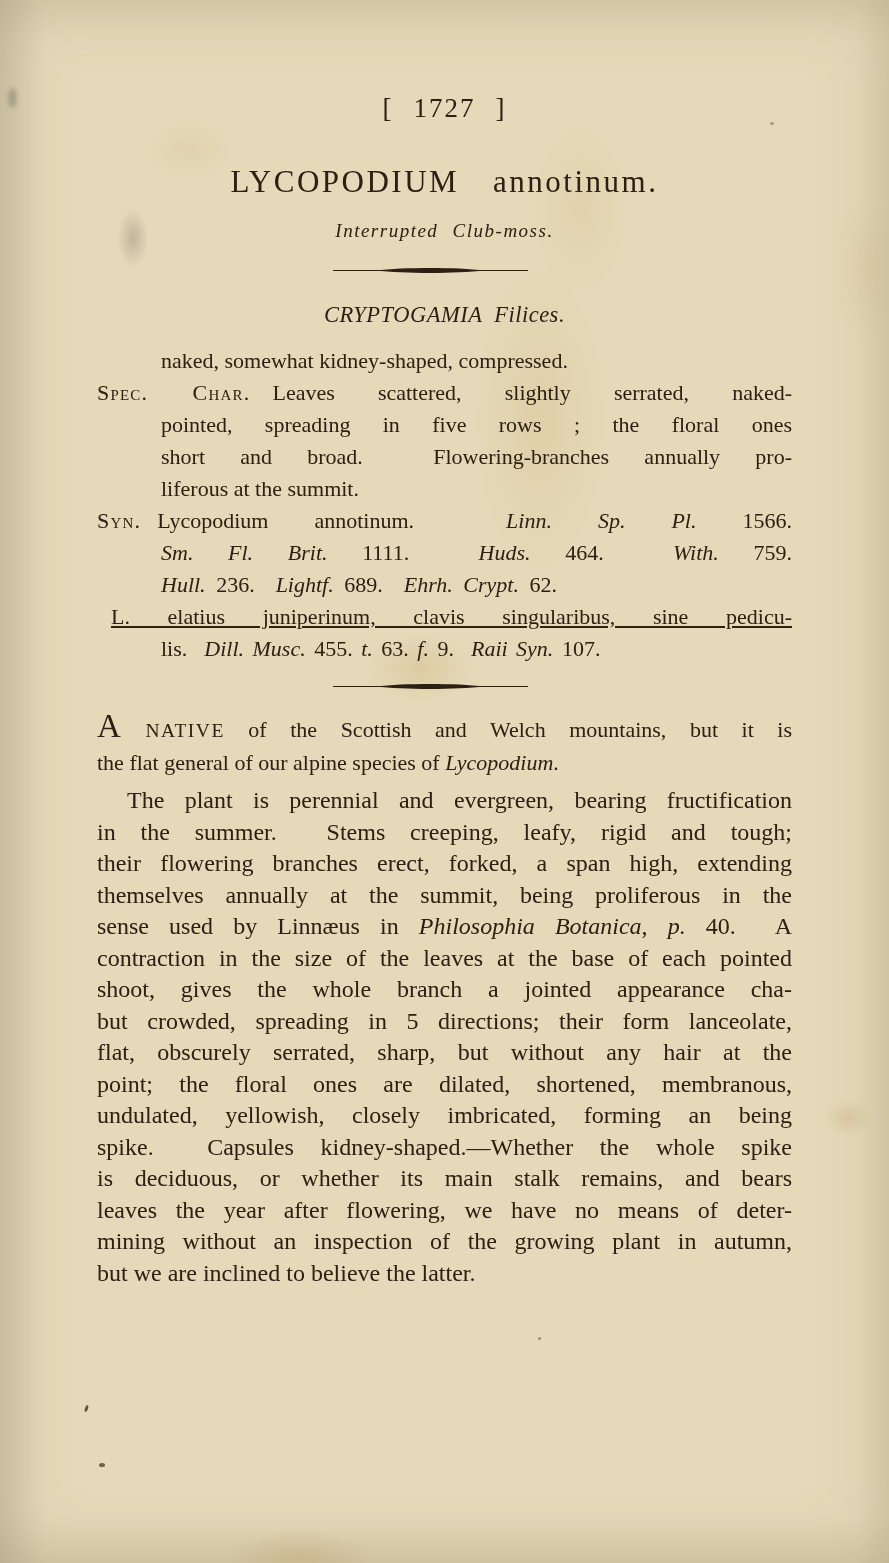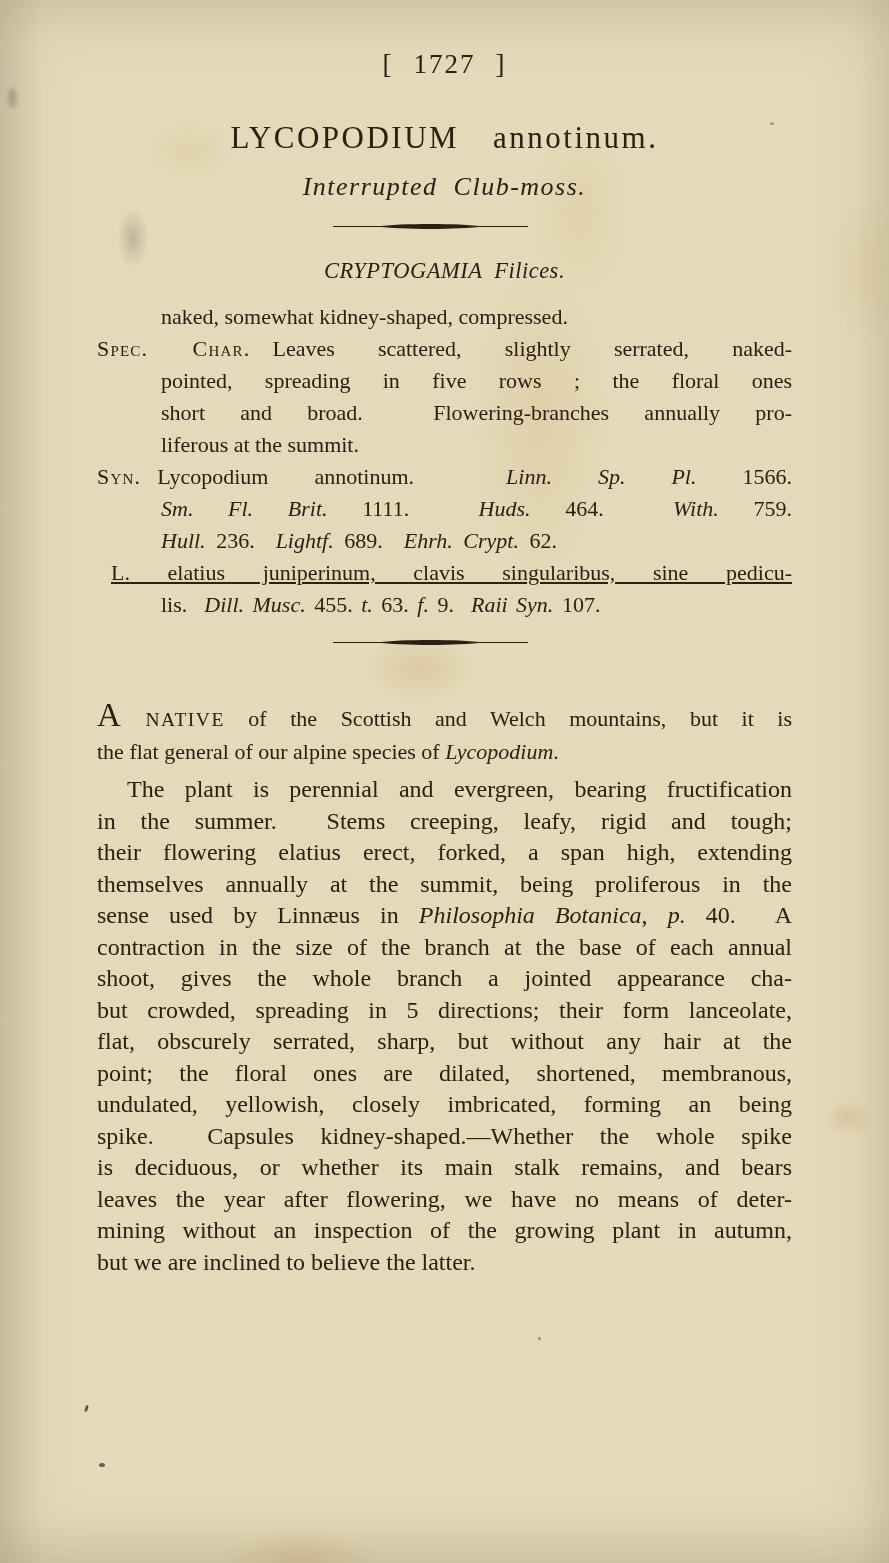--- a/index.html
+++ b/index.html
@@ -19,47 +19,47 @@
       radial-gradient(ellipse 60px 40px at 190px 150px, rgba(200,168,105,0.14), transparent 70%),
       linear-gradient(90deg, rgba(145,135,112,0.22), transparent 45px),
       linear-gradient(270deg, rgba(168,152,118,0.14), transparent 32px),
       linear-gradient(0deg, rgba(168,152,118,0.16), transparent 48px),
       linear-gradient(180deg, rgba(168,152,118,0.10), transparent 40px),
       var(--paper,#e4d9b8);
     box-shadow: inset 0 0 70px rgba(120,105,75,0.22);
   }
 
   .content { padding:48px 0 0 97px; width:695px; }
-  .centered { text-align:center; width:695px; }
+  .centered { text-align:center; width:695px;margin-top:44px; }
 
   .pagenum { font-size:27px; line-height:32px; letter-spacing:2px; }
   .pagenum .num { margin:0 20px; }
 
   .main-title { margin-top:40px; font-size:31px; line-height:36px; letter-spacing:2.5px; }
   .main-title .genus { margin-right:34px; }
 
-  .common-name { margin-top:14px; font-size:26px; line-height:34px; font-style:italic; letter-spacing:1.5px; word-spacing:8px; }
+  .common-name { margin-top:14px; font-size:19px; line-height:34px; font-style:italic; letter-spacing:1.5px; word-spacing:8px; }
 
   .rule { display:block; margin-top:18px; margin-left:236px; }
   .rule2 { margin-top:17px; }
 
   .classification { margin-top:26px; font-size:22.5px; line-height:28px; font-style:italic; letter-spacing:0.5px; word-spacing:6px;text-align:center; }
 
   .sections { margin-top:16px; font-size:22px; line-height:32px; }
   .tl { text-align:justify; text-align-last:justify; white-space:normal; }
   .tl.noj { text-align:right; text-align-last:left; }
   .ind { padding-left:64px; }
   .ind-sm { padding-left:14px;text-decoration:underline; }
   .ws { word-spacing:5px; }
   .ws2 { word-spacing:3px; }
   .label { font-variant:small-caps; letter-spacing:1.2px; margin-right:22px; }
   .label-syn { margin-right:16px; }
   .it { font-style:italic; }
 
-  .opening { margin-top:52px; font-size:22px; line-height:32px; }
+  .opening { margin-top:19px; font-size:22px; line-height:32px; }
   .initial { font-size:33px; letter-spacing:1px; }
   .sc { font-size:19.5px; letter-spacing:1.5px; }
 
   .bodytext { margin-top:6px; font-size:24px; line-height:31.5px; }
   .fi { padding-left:30px; }
 
   .speck { position:absolute; border-radius:50%; }
   .spk1 { left:85px; top:1405px; width:3px; height:7px; background:rgba(62,52,38,0.8); transform:rotate(18deg); }
   .spk2 { left:99px; top:1463px; width:6px; height:4px; background:rgba(72,58,40,0.75); }
   .spk3 { left:8px; top:88px; width:9px; height:20px; background:rgba(100,95,85,0.35); filter:blur(2px); }
@@ -111,24 +111,24 @@
     </svg>
 
     <div class="opening">
       <div class="tl"><span class="initial">A</span> <span class="sc">NATIVE</span><span> of the Scottish and Welch mountains, but it is</span></div>
       <div class="tl noj"><span>the flat general of our alpine species of </span><span class="it">Lycopodium</span><span>.</span></div>
     </div>
 
     <div class="bodytext">
       <div class="tl fi">The plant is perennial and evergreen, bearing fructification</div>
       <div class="tl">in the summer.&nbsp; Stems creeping, leafy, rigid and tough;</div>
-      <div class="tl">their flowering elatius erect, forked, a span high, extending</div>
+      <div class="tl">their flowering branches erect, forked, a span high, extending</div>
       <div class="tl">themselves annually at the summit, being proliferous in the</div>
       <div class="tl"><span>sense used by Linnæus in </span><span class="it">Philosophia Botanica</span><span>, </span><span class="it">p.</span><span> 40.&nbsp; A</span></div>
-      <div class="tl">contraction in the size of the branch at the base of each annual</div>
+      <div class="tl">contraction in the size of the leaves at the base of each pointed</div>
       <div class="tl">shoot, gives the whole branch a jointed appearance cha-</div>
       <div class="tl">but crowded, spreading in 5 directions; their form lanceolate,</div>
       <div class="tl">flat, obscurely serrated, sharp, but without any hair at the</div>
       <div class="tl">point; the floral ones are dilated, shortened, membranous,</div>
       <div class="tl">undulated, yellowish, closely imbricated, forming an being</div>
       <div class="tl">spike.&nbsp; Capsules kidney-shaped.—Whether the whole spike</div>
       <div class="tl">is deciduous, or whether its main stalk remains, and bears</div>
       <div class="tl">leaves the year after flowering, we have no means of deter-</div>
       <div class="tl">mining without an inspection of the growing plant in autumn,</div>
       <div class="tl noj">but we are inclined to believe the latter.</div>

